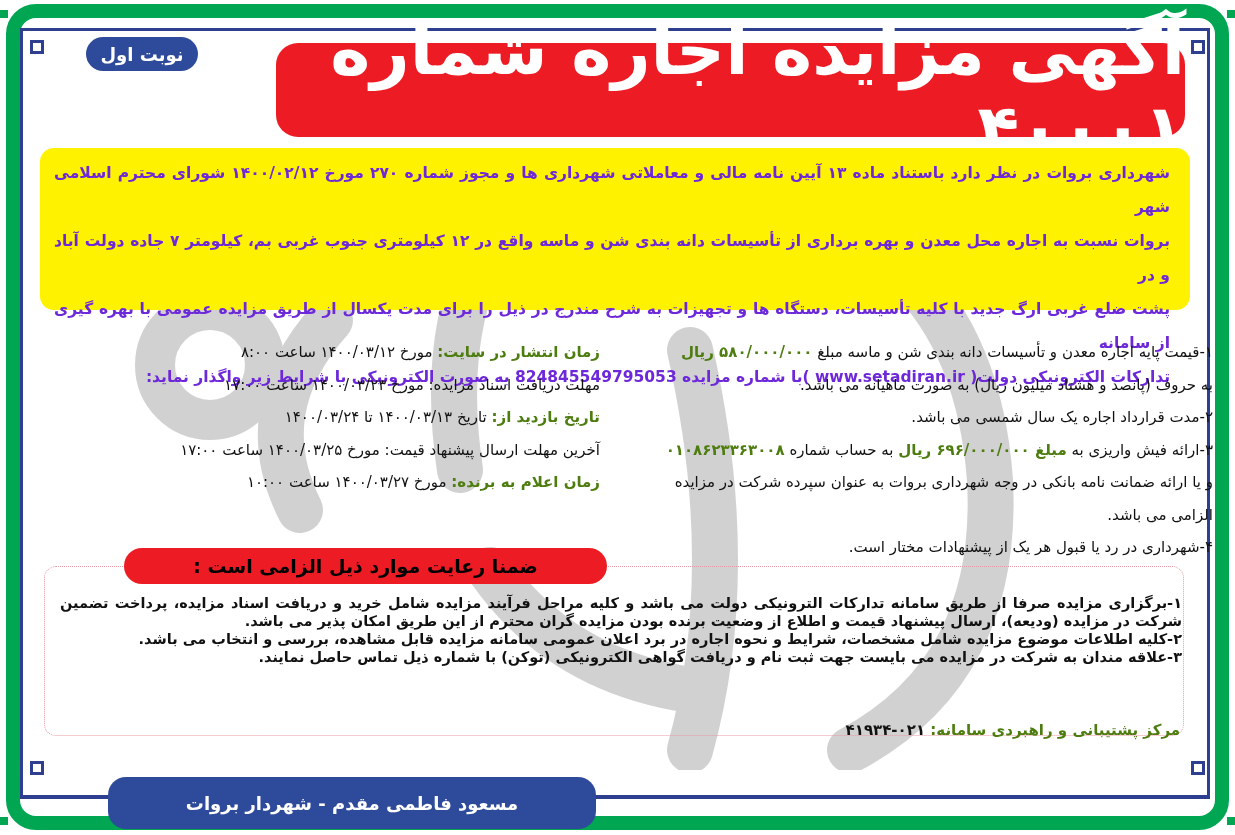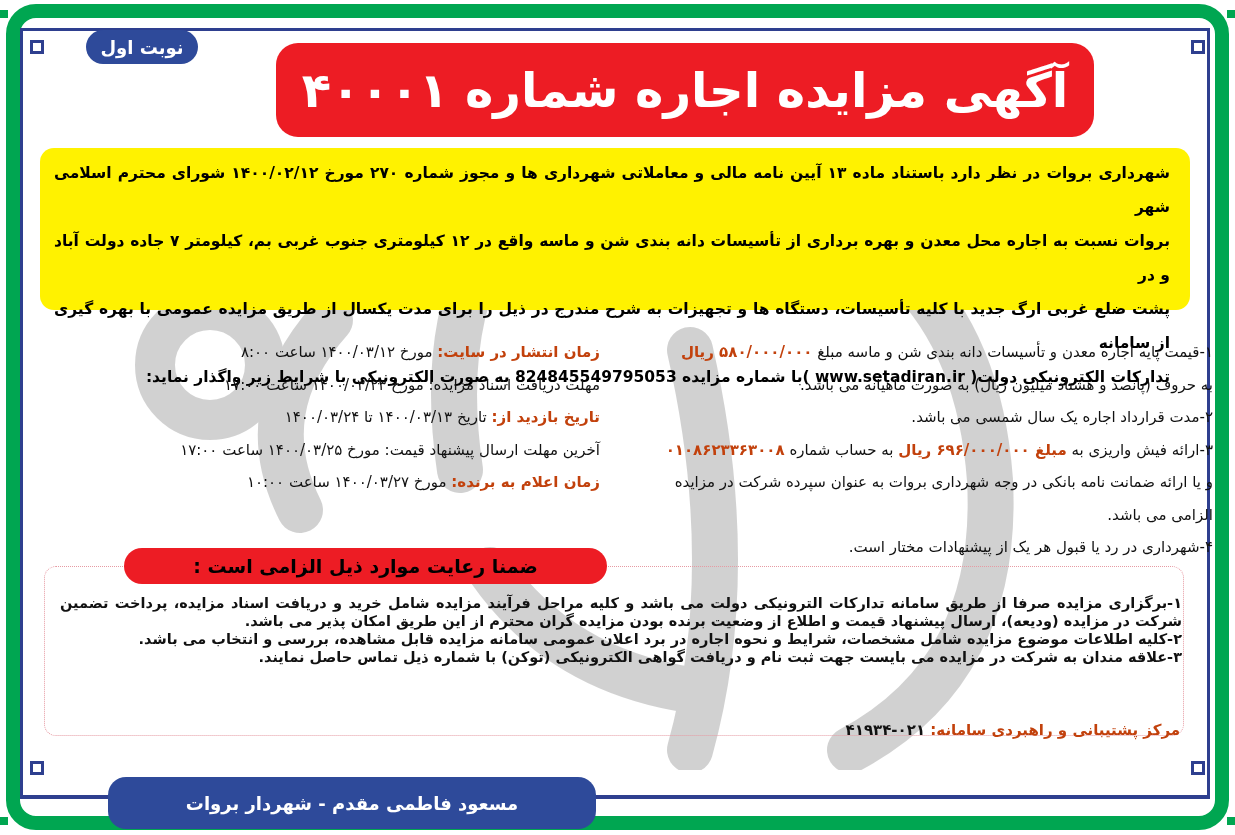--- a/index.html
+++ b/index.html
@@ -15,59 +15,59 @@
 
     
     .blue-frame {
       position: absolute; left: 20px; top: 28px; width: 1190px; height: 770px;
       border: 3px solid #2e3f8f;
     }
     .blue-knot { position: absolute; width: 14px; height: 14px; border: 3px solid #2e3f8f; background: #fff; }
 
     
     .turn-badge {
-      position: absolute; left: 86px; top: 30px; width: 112px; height: 34px;
+      position: absolute; left: 86px; top: 37px; width: 112px; height: 34px;
       background: #2e4a9a; color: #fff; border-radius: 18px;
       font-weight: bold; font-size: 18px; display: flex; align-items: center; justify-content: center;
     }
 
     
     .title-banner {
-      position: absolute; left: 276px; top: 43px; width: 818px; height: 94px;
+      position: absolute; left: 276px; top: 43px; width: 909px; height: 94px;
       background: #ed1c24; border-radius: 22px; color: #fff;
       display: flex; align-items: center; justify-content: center;
-      font-weight: bold; font-size: 48px; letter-spacing: 1px;
+      font-weight: bold; font-size: 68px; letter-spacing: 1px;
     }
 
     
     .watermark {
       position: absolute; left: 130px; top: 150px; width: 980px; height: 620px;
       pointer-events: none; opacity: 0.30;
     }
 
     
     .intro-box {
       position: absolute; left: 40px; top: 148px; width: 1150px; height: 162px;
       background: #fff200; border-radius: 14px;
       padding: 8px 20px 0 14px;
-      font-size: 15.5px; font-weight: bold; line-height: 34px; color: #000000;
+      font-size: 15.5px; font-weight: bold; line-height: 34px; color: #6d28d9;
       text-align: justify; text-align-last: right;
     }
     .intro-box .ltr { direction: ltr; unicode-bidi: embed; }
 
     
     .terms-right {
       position: absolute; left: 648px; top: 336px; width: 565px;
       font-size: 15px; line-height: 32.5px; color: #111;
     }
     .terms-left {
       position: absolute; left: 120px; top: 336px; width: 480px;
       font-size: 15px; line-height: 32.5px; color: #111;
     }
-    .red { color: #c2410c; font-weight: bold; }
+    .red { color: #4d7c0f; font-weight: bold; }
 
     
     .section-heading {
       position: absolute; left: 124px; top: 548px; width: 483px; height: 36px;
       background: #ed1c24; color: #000000; border-radius: 18px;
       font-weight: bold; font-size: 19px; display: flex; align-items: center; justify-content: center;
     }
 
     
     .requirements-box {

